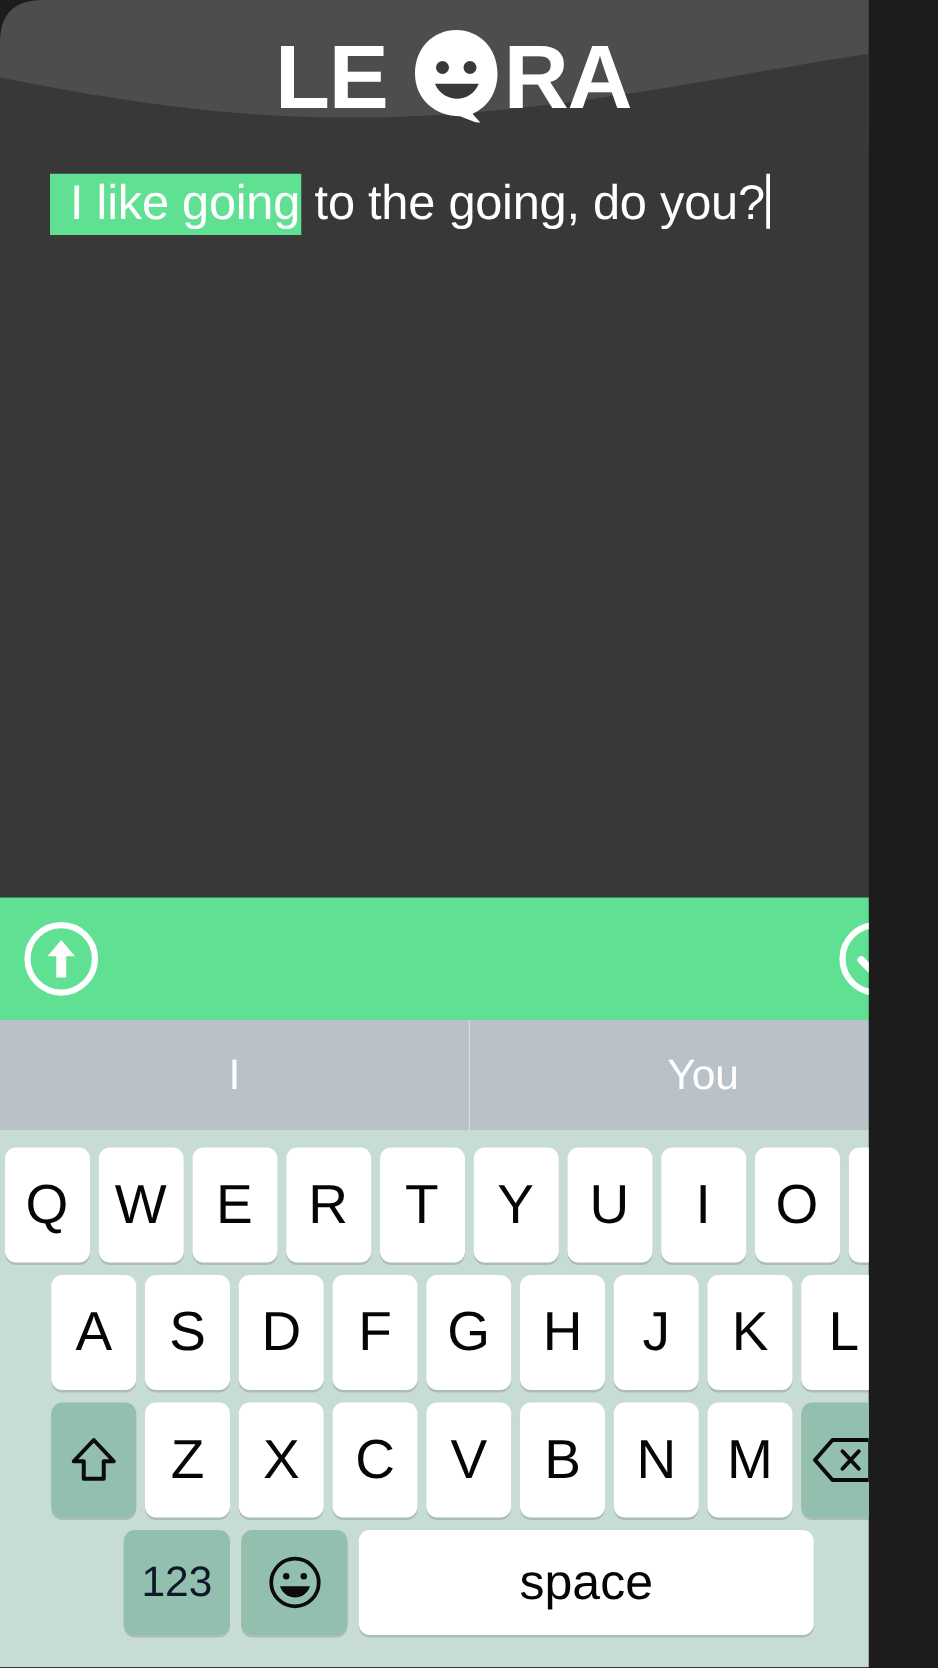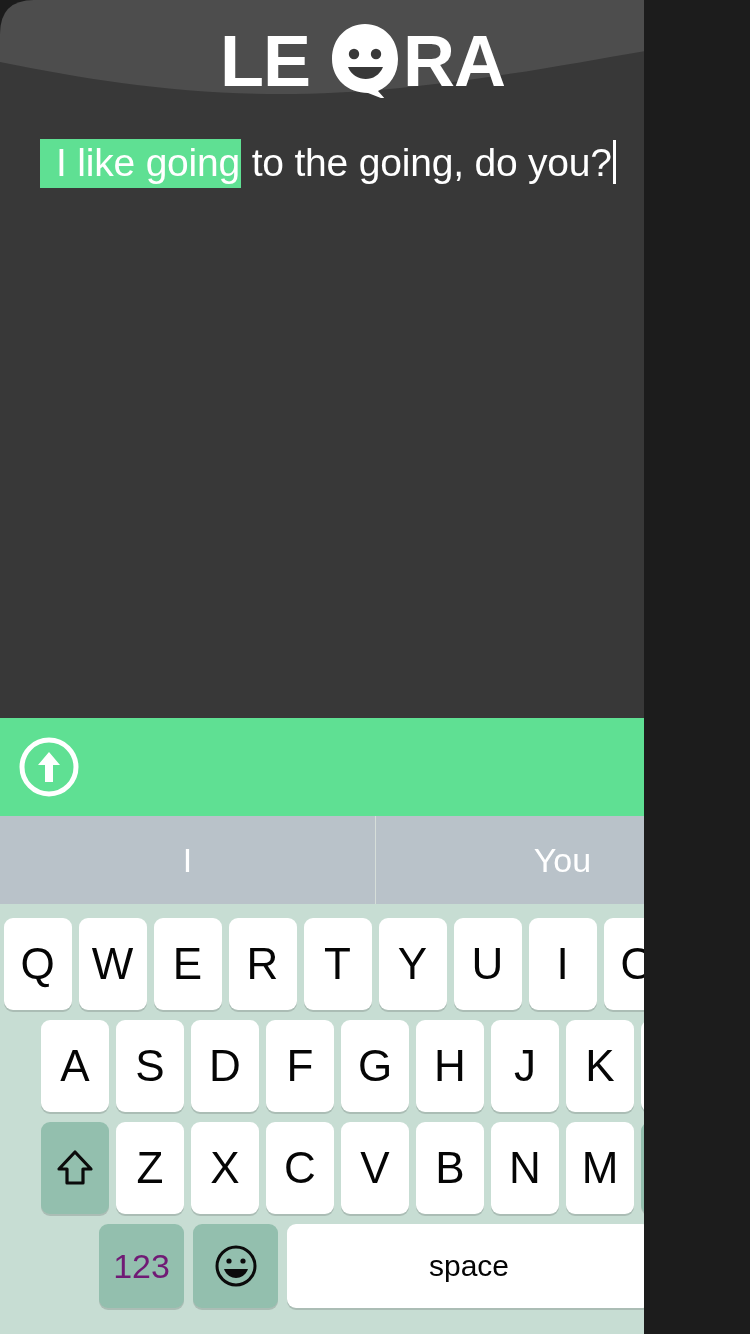--- a/index.html
+++ b/index.html
@@ -9,21 +9,21 @@
   }
   body {
     width: 750px;
     height: 1334px;
     overflow: hidden;
     font-family: "Liberation Sans", sans-serif;
     -webkit-font-smoothing: antialiased;
   }
   #app {
     position: relative;
-    width: 644px;
+    width: 695px;
     height: 1334px;
     background: #1c1c1c;
     overflow: hidden;
     text-decoration: underline;
   }
 
   
   .header {
     position: absolute;
     top: 0; left: 0;
@@ -169,39 +169,39 @@
     font-weight: 400;
     cursor: pointer;
     user-select: none;
   }
   .krow.r1 .key { width: 68px; height: 92px; }
   .krow.r2 .key { width: 68px; height: 92px; }
   .krow.r3 .key { width: 68px; height: 92px; }
 
   .key.dark {
     background: #93bfae;
-    color: #701a75;
+    color: #0f172a;
   }
   .key.mod {
     width: 94px;
     height: 92px;
   }
   .key.num {
     width: 85px;
     height: 84px;
     font-size: 34px;
   }
   .key.emoji {
     width: 85px;
     height: 84px;
   }
   .key.space {
     width: 364px;
     height: 84px;
-    font-size: 30px;
+    font-size: 40px;
   }
   .key.return {
     width: 182px;
     height: 84px;
     font-size: 34px;
   }
   .key svg { display: block; }
 </style>
 </head>
 <body>

